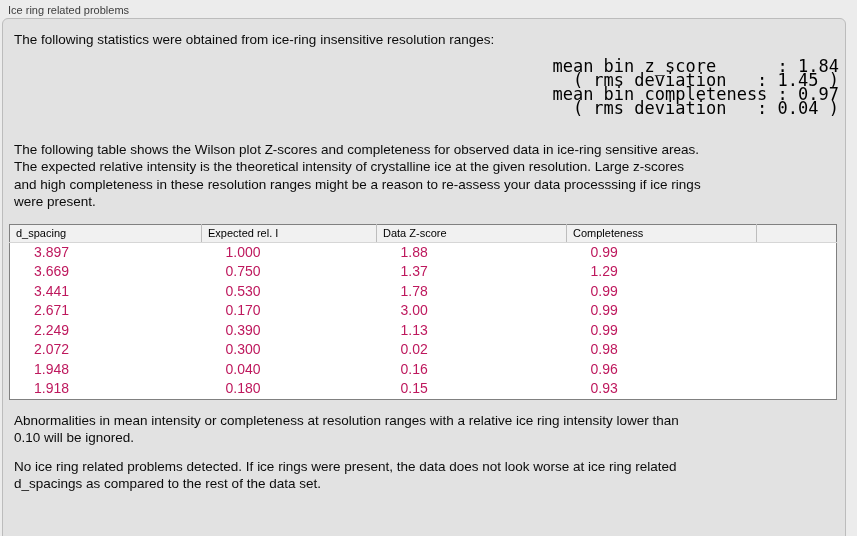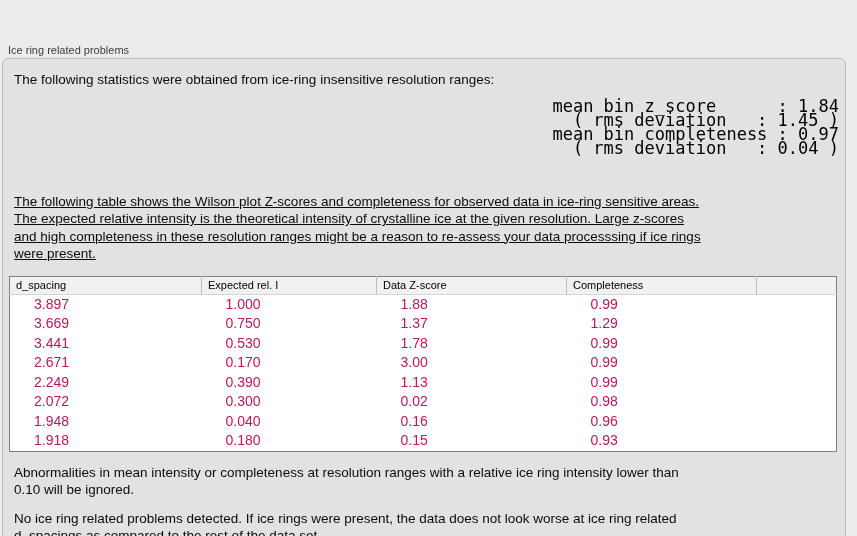--- a/index.html
+++ b/index.html
@@ -12,21 +12,20 @@
     overflow: hidden;
     background: #ececec;
     font-family: "Liberation Sans", sans-serif;
     color: #111;
   }
   .panel-title {
     font-size: 11px;
     line-height: 13px;
     padding: 4px 8px 1px 8px;
     color: #3d3d3d;
-    margin-top: 40px;
   }
   .groupbox {
     box-sizing: border-box;
     margin: 0 11px 0 2px;
     height: 560px;
     background: #e2e2e2;
     border: 1px solid #bcbcbc;
     border-radius: 6px;
     padding: 12px 6px 0 6px;
   }
@@ -40,22 +39,21 @@
   .stats {
     font-family: "DejaVu Sans Mono", "Liberation Mono", monospace;
     font-size: 17px;
     line-height: 14px;
     margin: 10px 0 0 39px;
     color: #000;
     white-space: pre;
     text-align: right;
   }
   .desc {
-    margin-top: 38px;
-    text-decoration: underline;
+    margin-top: 26px;
   }
   .data-table {
     table-layout: fixed;
     border-collapse: collapse;
     width: 828px;
     margin-top: 13px;
     background: #ffffff;
     border: 1px solid #808080;
   }
   .data-table th {

